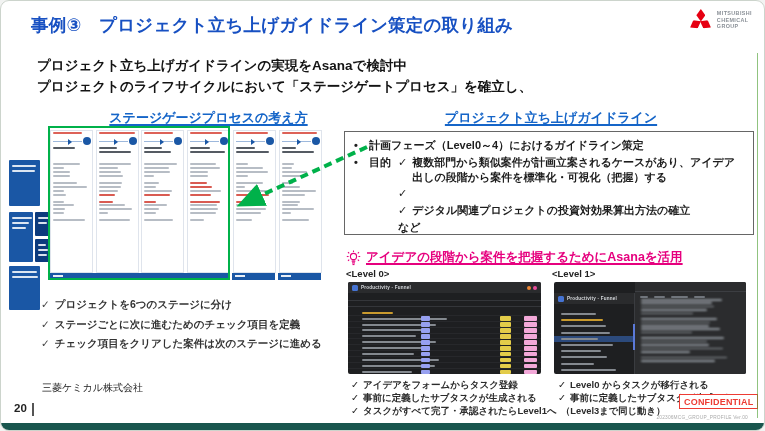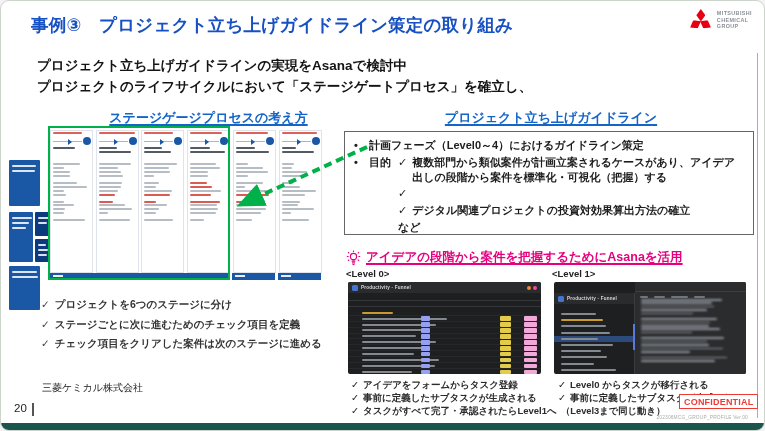--- a/index.html
+++ b/index.html
@@ -80,21 +80,21 @@
   .a1-row .a-rowtext{left:7px;top:2.1px;}
   .a1-scroll{position:absolute;right:-1px;top:38%;width:2px;height:32%;background:#5b79d8;z-index:2;}
   .a1-detail{position:absolute;left:42%;top:0;right:0;bottom:0;background:#2b2c2e;}
   .a1-dethead{height:10px;border-bottom:1px solid #3c3e42;filter:blur(.5px);padding:2px 5px;white-space:nowrap;}
   #a1-detail-body{padding:3px 6px 0 6px;filter:blur(.8px);}
   .mini-b{position:absolute;font-size:9.5px;font-weight:bold;color:#2b2b2b;display:flex;gap:4px;white-space:nowrap;}
   
   .confidential{position:absolute;left:678px;top:393px;border:1.5px solid #ED3B33;color:#ED3B33;
                 font-size:9px;font-weight:bold;letter-spacing:.2px;padding:1.5px 4px;background:#fff;white-space:nowrap;}
   .doc-ref{position:absolute;right:16px;top:414px;font-size:4.8px;color:#aaa;letter-spacing:.2px;}
-  .page-num{position:absolute;left:13px;top:401px;font-size:11.5px;font-weight:normal;color:#222;}
+  .page-num{position:absolute;left:13px;top:401px;font-size:11.5px;font-weight:bold;color:#222;}
   .footer-div{position:absolute;left:31px;top:402px;width:1.5px;height:13px;background:#555;}
   .company{position:absolute;left:41px;top:380px;font-size:10px;color:#222;white-space:nowrap;}
   .bottom-bar{position:absolute;left:0;right:0;bottom:0;height:7px;background:#19564E;}
   .right-edge{position:absolute;right:6px;top:52px;bottom:12px;width:1.5px;background:#55A33A;opacity:.65;}
 </style>
 </head>
 <body>
 
 <div class="slide">
 

